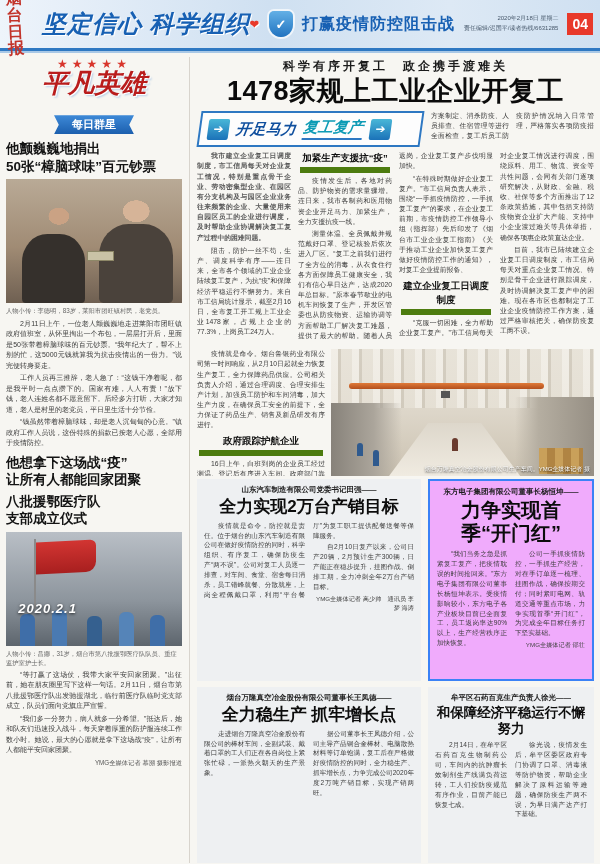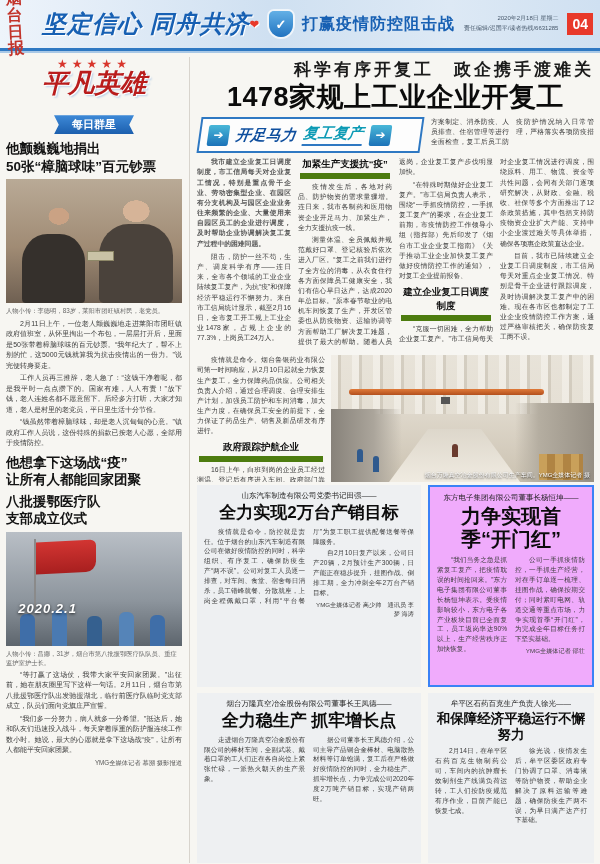--- a/index.html
+++ b/index.html
@@ -46,21 +46,21 @@
   .p{font-size:7px;color:#3b3b3b;text-align:justify;line-height:1.5;text-indent:14px;margin:0 0 2px;}
   .photo2{height:114px;background:linear-gradient(180deg,#b9bfc6 0%,#8d959d 60%,#5d656d 100%);}
   .pole{position:absolute;left:16%;top:6%;width:2px;height:62%;background:#8a8a8a;}
   .flag{position:absolute;left:17%;top:8%;width:34%;height:28%;background:linear-gradient(#d23532,#a81f1f);
         border-radius:0 6px 10px 0;transform:skewY(-3deg);}
   .med{position:absolute;bottom:0;width:15px;height:32px;border-radius:6px 6px 0 0;}
   .dateoverlay{position:absolute;left:7%;bottom:26%;font-size:13px;font-weight:bold;font-style:italic;
                color:#fff;text-shadow:0 1px 3px rgba(0,0,0,.75);letter-spacing:1px;}
   .byline{text-align:right;font-size:6.3px;color:#555;margin-top:1px;}
   
-  .kicker{text-align:right;font-size:17px;font-weight:900;color:#1b1b1b;letter-spacing:3px;margin:1px 0 2px;}
+  .kicker{text-align:center;font-size:12px;font-weight:900;color:#1b1b1b;letter-spacing:3px;margin:1px 0 2px;}
   .bighead{text-align:center;font-size:27px;font-weight:900;color:#0b0b0b;line-height:1.08;
            letter-spacing:.5px;margin-bottom:5px;white-space:nowrap;}
   .bannerrow{display:flex;gap:9px;align-items:stretch;height:36px;margin:0 0 4px 2px;}
   .banner{width:205px;flex:none;border:2px solid #2e78c2;background:#fdfdfd;transform:skewX(-8deg);
           display:flex;align-items:center;gap:7px;padding:2px 7px;}
   .arrowbox{background:linear-gradient(#49b7d8,#1b72b8);color:#fff;width:21px;height:21px;flex:none;
             display:flex;align-items:center;justify-content:center;font-size:12px;border-radius:2px;}
   .btxt1{font-size:15px;font-weight:900;font-style:italic;color:#0f4f9e;white-space:nowrap;}
   .btxt2{font-size:15px;font-weight:900;font-style:italic;color:#0e9bb5;border-bottom:2px solid #2e78c2;
          padding-bottom:1px;white-space:nowrap;}
@@ -91,36 +91,36 @@
   .floor{position:absolute;left:22%;right:28%;bottom:0;height:42%;
          background:linear-gradient(180deg,#ddd7cb,#f0ebe1);clip-path:polygon(30% 0,70% 0,100% 100%,0 100%);}
   .wk{position:absolute;width:6px;height:13px;border-radius:3px 3px 0 0;background:#2f5a8e;}
   .pcap{position:absolute;right:4px;bottom:2px;font-size:6px;color:#fff;
         text-shadow:0 1px 2px rgba(0,0,0,.85);}
   
   .boxgrid{display:grid;grid-template-columns:224px 1fr;grid-template-rows:202px auto;gap:6px 7px;
            flex:1;min-height:0;}
   .box{background:#eef0f2;padding:5px 7px;overflow:hidden;display:flex;flex-direction:column;}
   .box.red{border:2px solid #3b82f6;background:#f0abfc;}
-  .bkick{text-align:center;font-size:7.5px;font-weight:normal;color:#1d1d1d;margin:1px 0 2px;white-space:nowrap;overflow:hidden;}
+  .bkick{text-align:center;font-size:7.5px;font-weight:bold;color:#1d1d1d;margin:1px 0 2px;white-space:nowrap;overflow:hidden;}
   .bhead{text-align:center;font-weight:900;color:#0c0c0c;line-height:1.15;margin-bottom:4px;}
   .s17{font-size:17px;} .s16{font-size:20px;} .s135{font-size:13.5px;}
   .bbody{column-count:2;column-gap:8px;font-size:6.6px;color:#3b3b3b;text-align:justify;
          line-height:1.47;flex:1;overflow:hidden;}
   .bbody .p{font-size:6.6px;margin-bottom:2px;}
   .bsig{text-align:right;font-size:6.2px;color:#444;margin-top:2px;}
 </style>
 </head>
 <body>
 
 <div class="page">
 
   <div class="hdr">
     <div class="masthead">烟台日报</div>
-    <div class="slogan"><span>坚定信心 同舟共济</span><span class="heart">❤</span></div>
+    <div class="slogan"><span>坚定信心 科学组织</span><span class="heart">❤</span></div>
     <div class="shield">
         <span>✓</span>
       </div>
     <div class="campaign">打赢疫情防控阻击战</div>
     <div class="hdr-right">
       <div>2020年2月18日 星期二</div>
       <div>责任编辑/迟国平/读者热线/6631285</div>
     </div>
     <div class="pagenum">04</div>
   </div>

